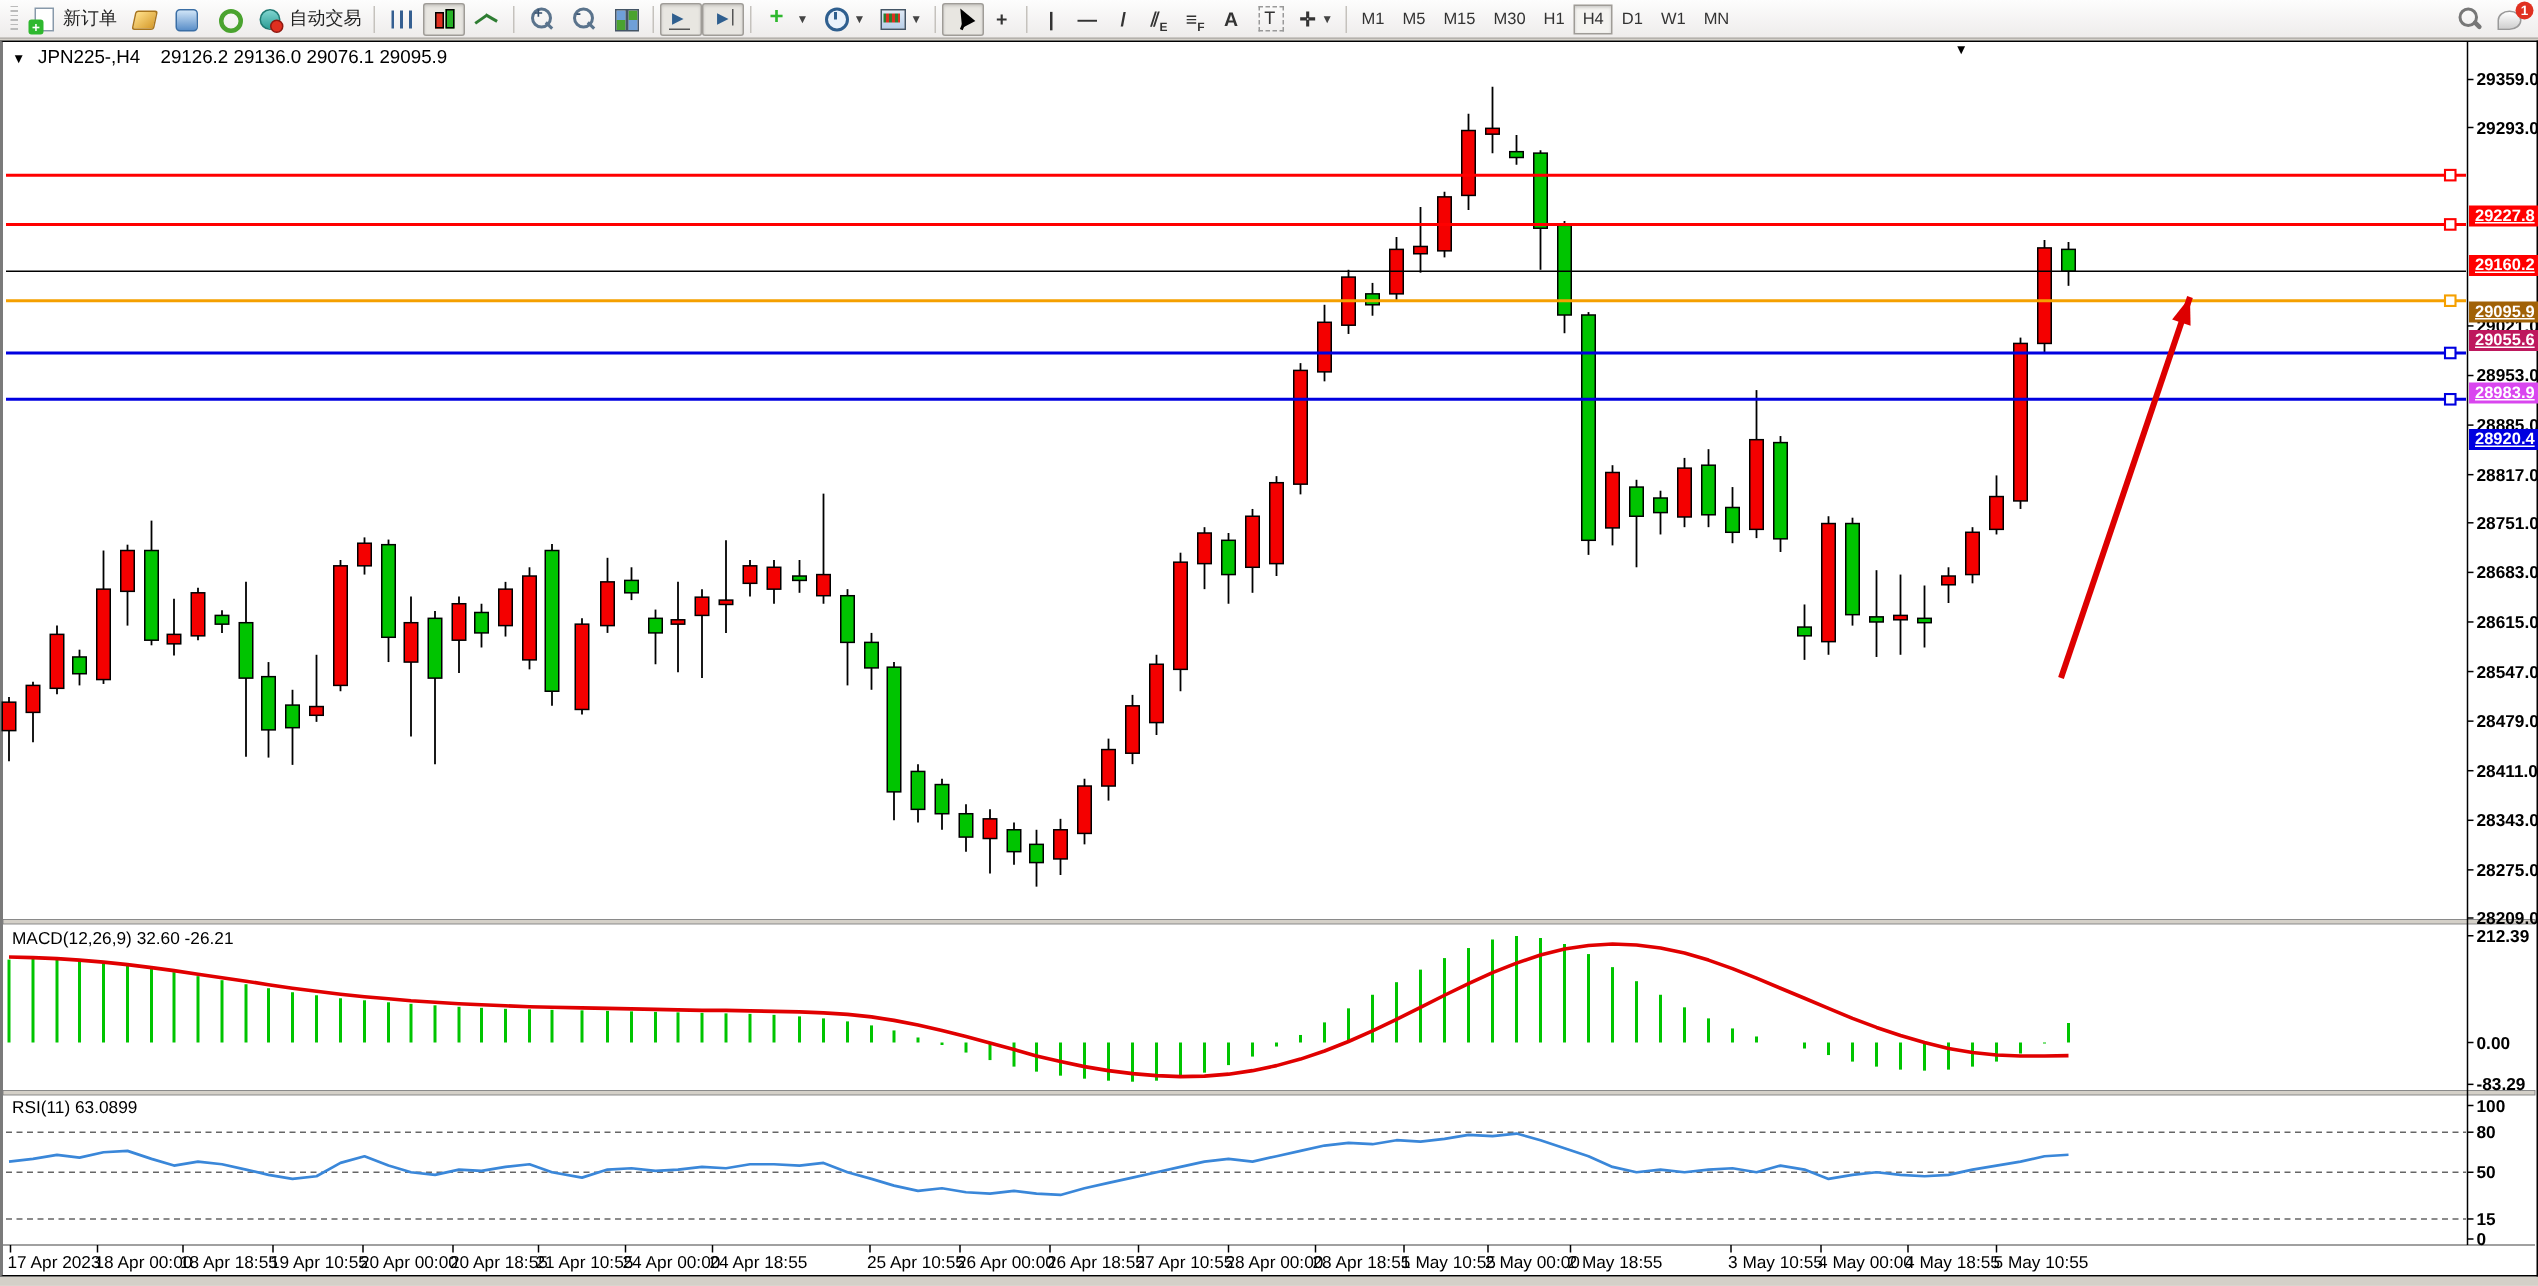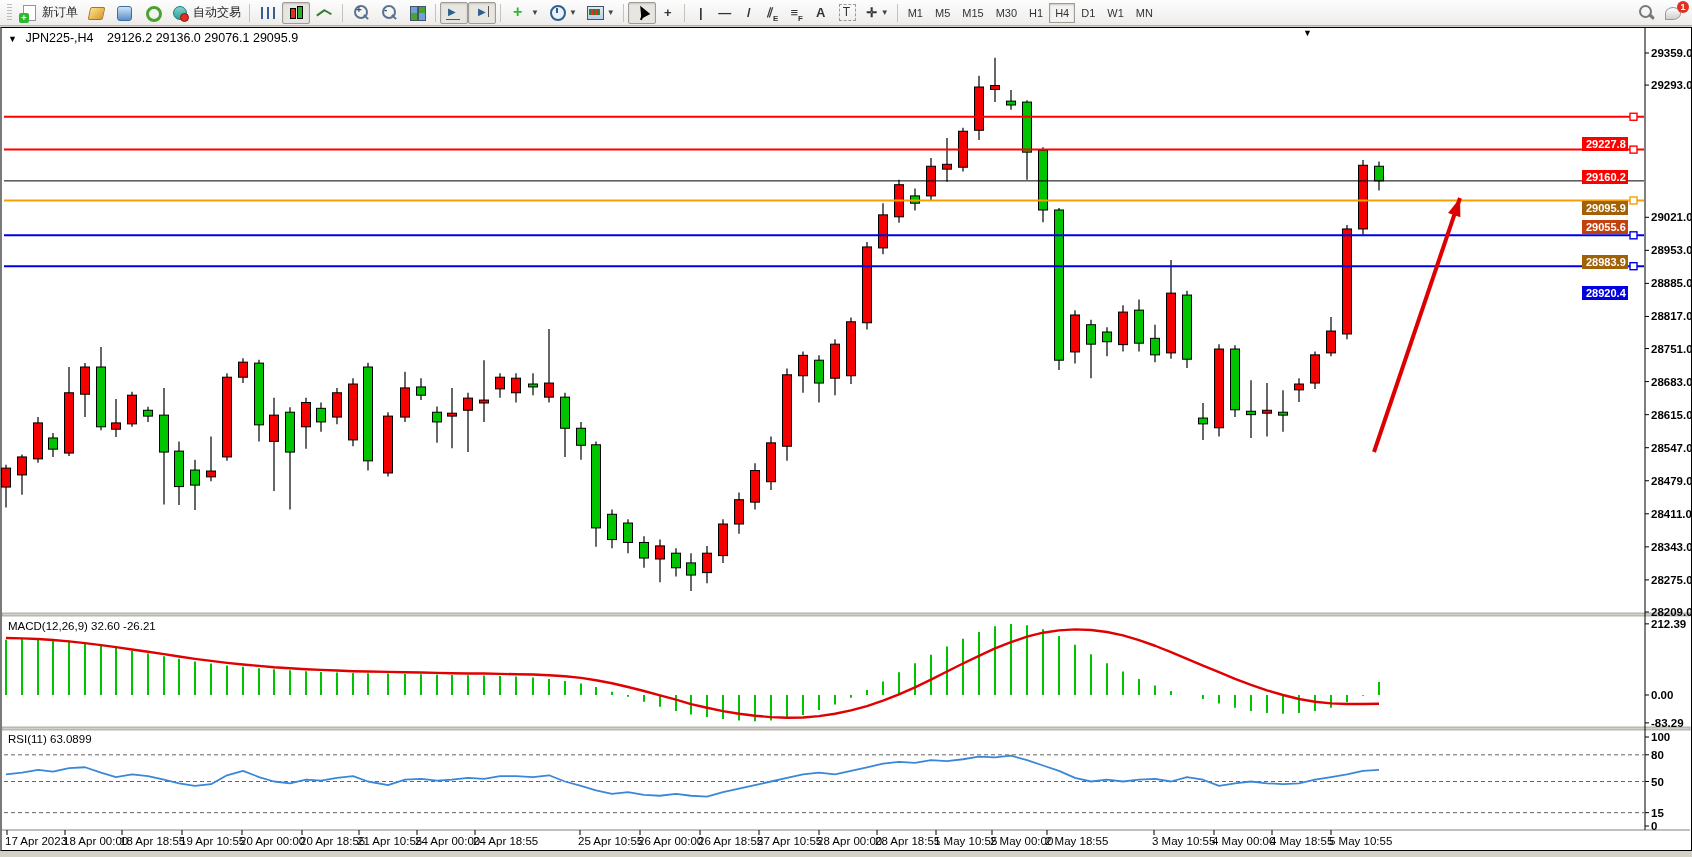--- a/index.html
+++ b/index.html
@@ -86,22 +86,22 @@
   .badge { position:absolute; right:-2px; top:-2px; width:12px; height:12px; background:#e03020;
     border-radius:50%; color:#fff; font-size:9px; font-weight:bold; text-align:center; line-height:12px; }
   
   #chart-window { position:absolute; left:0; top:27px; width:1692px; height:824px;
     background:#fff; border:1px solid #000; border-left:2px solid #7a7a7a; }
   #chart-svg { position:absolute; left:0; top:27px; width:1692px; height:824px; }
   #title-row { position:absolute; left:8px; top:31px; font-size:12.5px; color:#000; white-space:nowrap; z-index:5; }
   #title-row .tri { font-size:9px; margin-right:5px; }
   #corner-tri { position:absolute; left:1303px; top:28px; font-size:9px; color:#000; z-index:5; }
   .ind-label { position:absolute; font-size:11.5px; color:#000; z-index:5; white-space:pre; }
-  .price-tag { position:absolute; left:1582px; width:46px; height:14px; color:#fff;
-    font-size:11px; font-weight:bold; line-height:14px; padding-left:4px; z-index:6; }
+  .price-tag { position:absolute; left:1646px; width:46px; height:14px; color:#fff;
+    font-size:11px; font-weight:bold; line-height:14px; padding-left:4px; z-index:6;text-decoration:underline; }
   #bottom-strip { position:absolute; left:0; top:852px; width:1692px; height:5px; background:#d4d0c8; }
 </style>
 </head>
 <body>
 
 <div id="toolbar">
   <div class="tb-grip"></div>
   <span id="tb-items" style="display:flex;align-items:center">
       <div class="tb-btn">
         <span class="ic ic-doc"></span>
@@ -607,17 +607,17 @@
     <text x="1651" y="830" font-size="11.5" font-weight="bold" fill="#000" font-family="Liberation Sans, sans-serif">0</text>
     <polyline points="6,774.38 22,772.6 38,769.93 53,771.71 69,768.15 85,767.26 101,772.6 116,777.05 132,774.38 148,776.16 164,779.72 179,783.28 195,785.95 211,784.17 227,775.27 243,770.82 259,777.05 274,781.5 290,783.28 306,779.72 321,780.61 337,777.94 353,776.16 368,781.5 388,785.06 405,779.72 421,778.83 437,780.61 452,779.72 468,777.94 484,778.83 500,776.16 516,776.16 533,777.05 549,775.27 565,781.5 581,785.95 596,790.4 612,793.96 628,792.18 644,794.85 660,795.74 676,793.96 691,795.74 707,796.63 723,792.18 739,788.62 755,785.06 771,781.5 787,777.94 803,774.38 819,772.6 835,774.38 851,770.82 867,767.26 883,763.7 899,761.92 915,762.81 931,760.14 947,761.03 963,759.25 979,756.58 995,757.47 1011,755.69 1027,760.14 1043,765.48 1059,770.82 1075,777.94 1091,781.5 1107,779.72 1123,781.5 1139,779.72 1155,778.83 1171,781.5 1187,777.05 1203,779.72 1219,785.95 1235,783.28 1251,781.5 1267,783.28 1283,784.17 1299,783.28 1315,779.72 1331,777.05 1347,774.38 1363,770.82 1379,769.8499" fill="none" stroke="#3a87d9" stroke-width="1.8" stroke-linejoin="round"></polyline>
     <line x1="1374" y1="452" x2="1460" y2="198" stroke="#dd0000" stroke-width="4"></line>
     <polygon points="1460,198 1460.3840931314828,217.13380444308837 1448.0707385668604,212.96471588971224" fill="#dd0000"></polygon>
   </svg>
 
 <div id="price-tags">
     <div class="price-tag" style="top: 136.764px; background: rgb(255, 0, 0);">29227.8</div>
     <div class="price-tag" style="top: 169.624px; background: rgb(255, 0, 0);">29160.2</div>
     <div class="price-tag" style="top: 200.88px; background: #a16207;">29095.9</div>
-    <div class="price-tag" style="top: 220.47px; background: #c2410c;">29055.6</div>
-    <div class="price-tag" style="top: 255.323px; background: #a16207;">28983.9</div>
+    <div class="price-tag" style="top: 220.47px; background: #be185d;">29055.6</div>
+    <div class="price-tag" style="top: 255.323px; background: #d946ef;">28983.9</div>
     <div class="price-tag" style="top: 286.19px; background: rgb(0, 0, 224);">28920.4</div>
   </div>
 <div id="bottom-strip"></div>
 
 </body></html>

